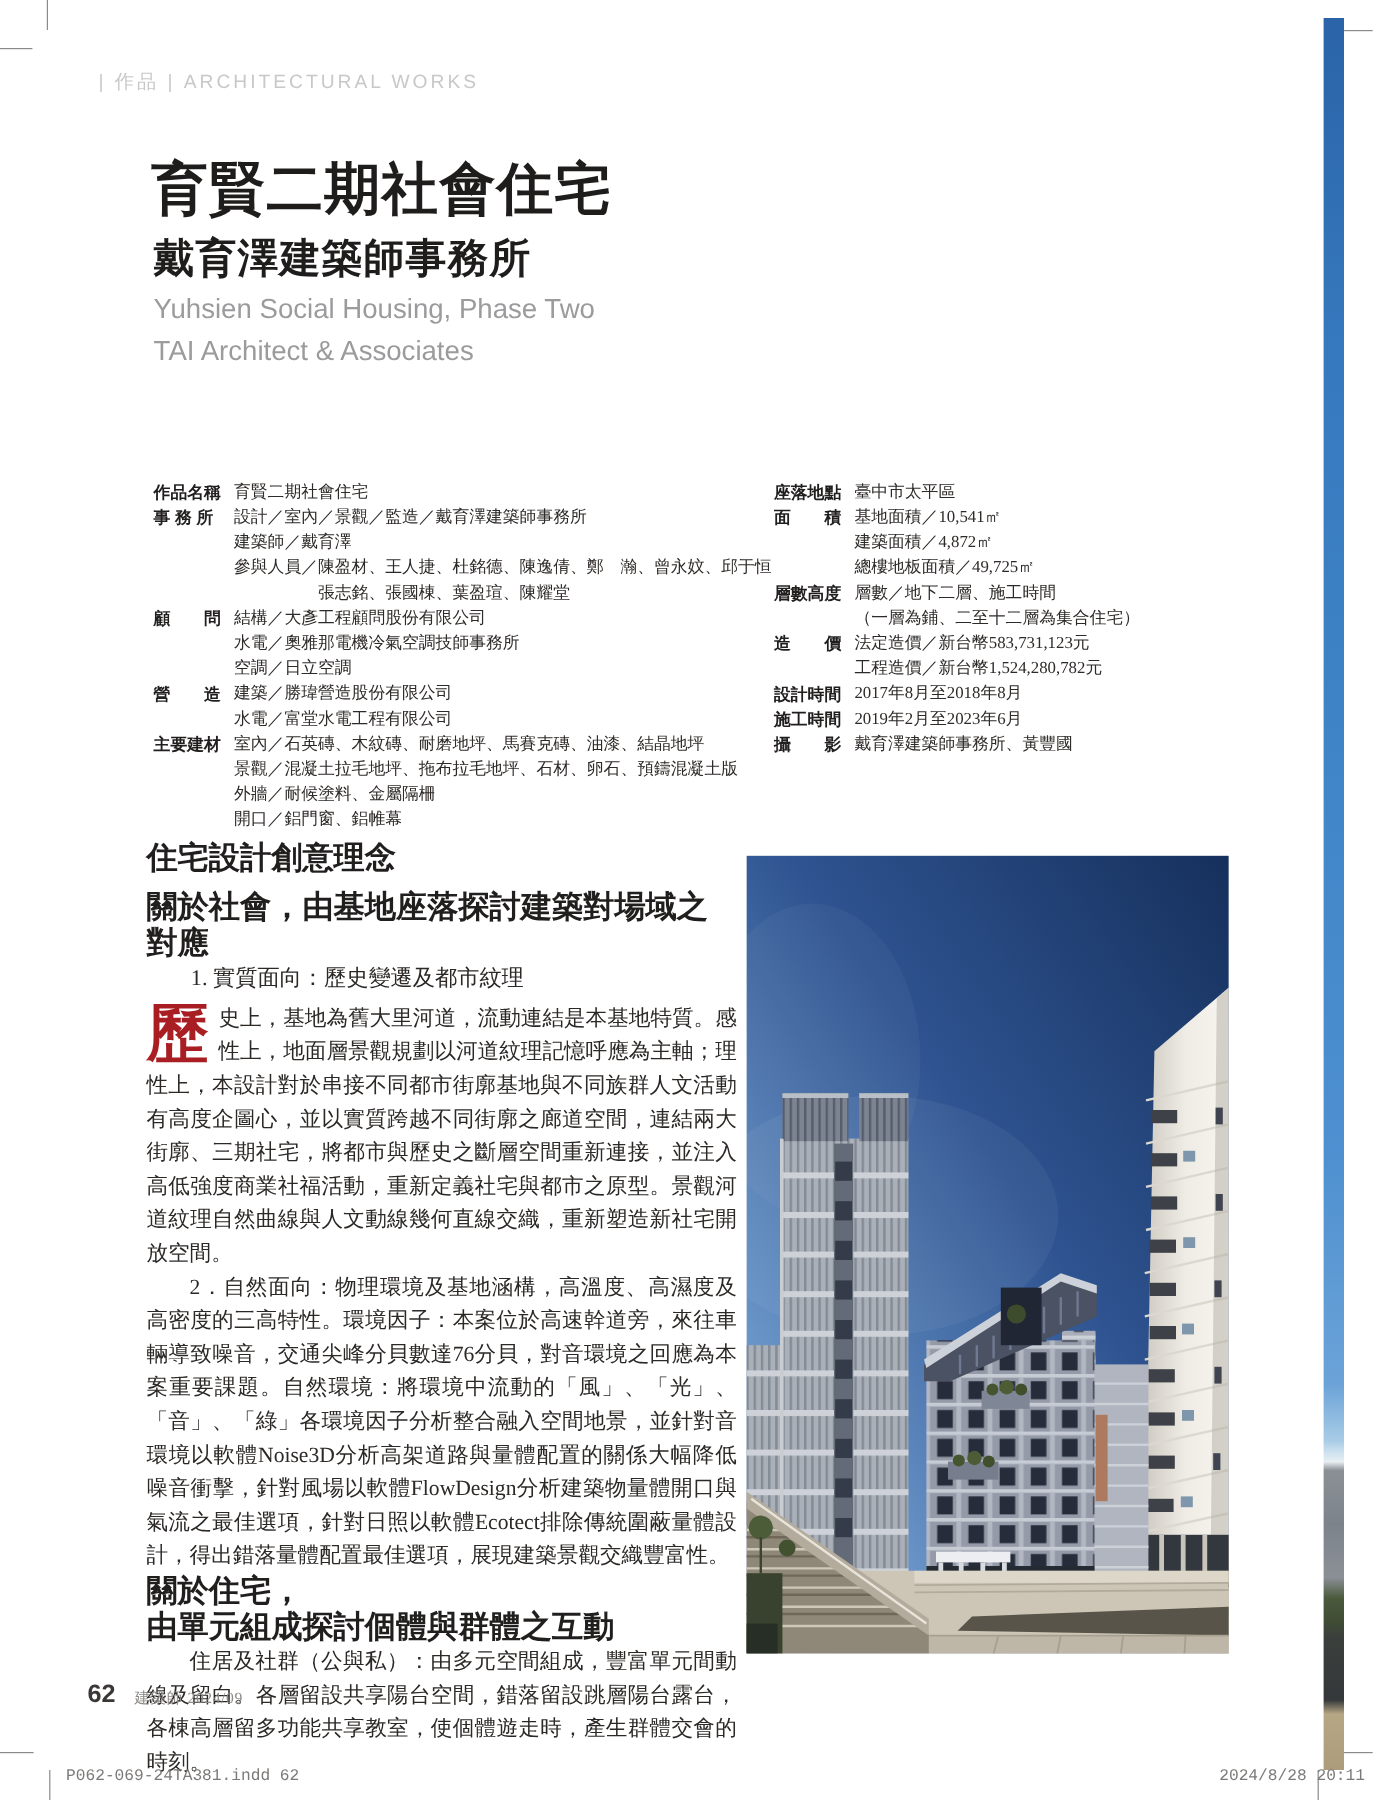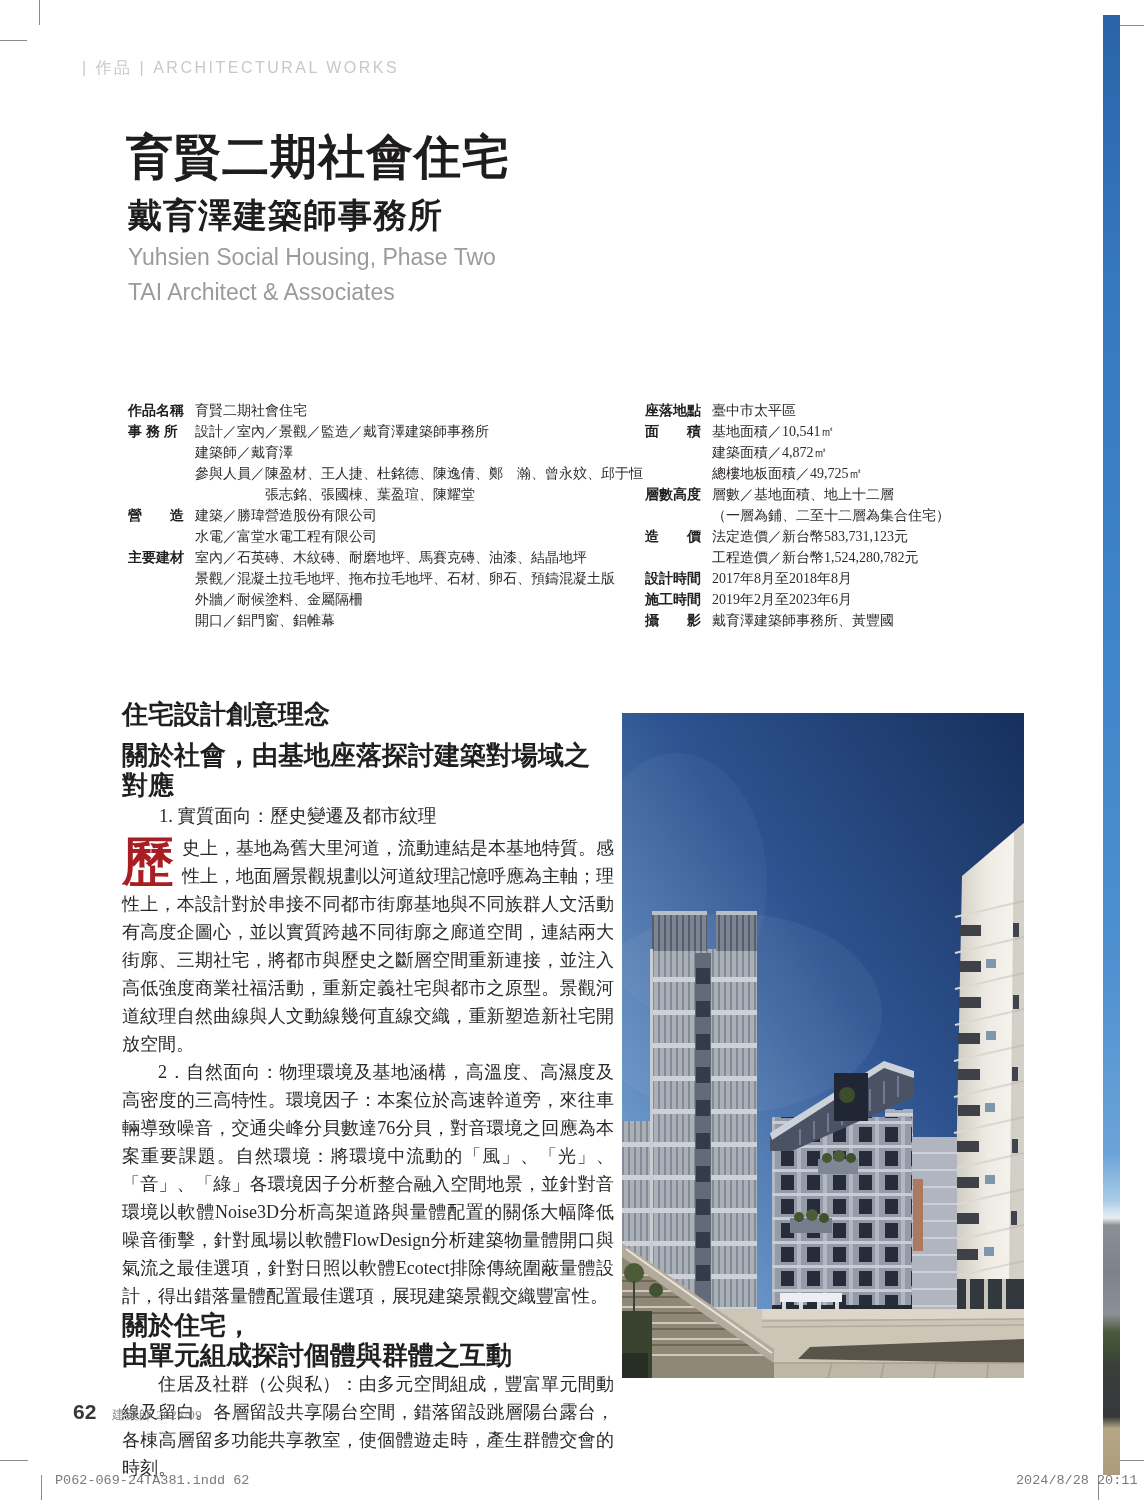--- a/index.html
+++ b/index.html
@@ -132,20 +132,28 @@
   <div class="meta-row">
     <span class="meta-label">事 務 所</span>
     <div class="meta-lines">
         <div class="meta-line">設計／室內／景觀／監造／戴育澤建築師事務所</div>
         <div class="meta-line">建築師／戴育澤</div>
         <div class="meta-line">參與人員／陳盈材、王人捷、杜銘德、陳逸倩、鄭　瀚、曾永妏、邱于恒</div>
         <div class="meta-line">　　　　　張志銘、張國棟、葉盈瑄、陳耀堂</div>
       </div>
   </div>
 
+  <div class="meta-row">
+    <span class="meta-label">顧　　問</span>
+    <div class="meta-lines">
+        <div class="meta-line">結構／大彥工程顧問股份有限公司</div>
+        <div class="meta-line">水電／奧雅那電機冷氣空調技師事務所</div>
+        <div class="meta-line">空調／日立空調</div>
+      </div>
+  </div>
 
   <div class="meta-row">
     <span class="meta-label">營　　造</span>
     <div class="meta-lines">
         <div class="meta-line">建築／勝瑋營造股份有限公司</div>
         <div class="meta-line">水電／富堂水電工程有限公司</div>
       </div>
   </div>
 
   <div class="meta-row">
@@ -172,21 +180,21 @@
     <div class="meta-lines">
         <div class="meta-line">基地面積／10,541㎡</div>
         <div class="meta-line">建築面積／4,872㎡</div>
         <div class="meta-line">總樓地板面積／49,725㎡</div>
       </div>
   </div>
 
   <div class="meta-row">
     <span class="meta-label">層數高度</span>
     <div class="meta-lines">
-        <div class="meta-line">層數／基地面積、地上十二層</div>
+        <div class="meta-line">層數／地下二層、施工時間</div>
         <div class="meta-line">（一層為鋪、二至十二層為集合住宅）</div>
       </div>
   </div>
 
   <div class="meta-row">
     <span class="meta-label">造　　價</span>
     <div class="meta-lines">
         <div class="meta-line">法定造價／新台幣583,731,123元</div>
         <div class="meta-line">工程造價／新台幣1,524,280,782元</div>
       </div>

